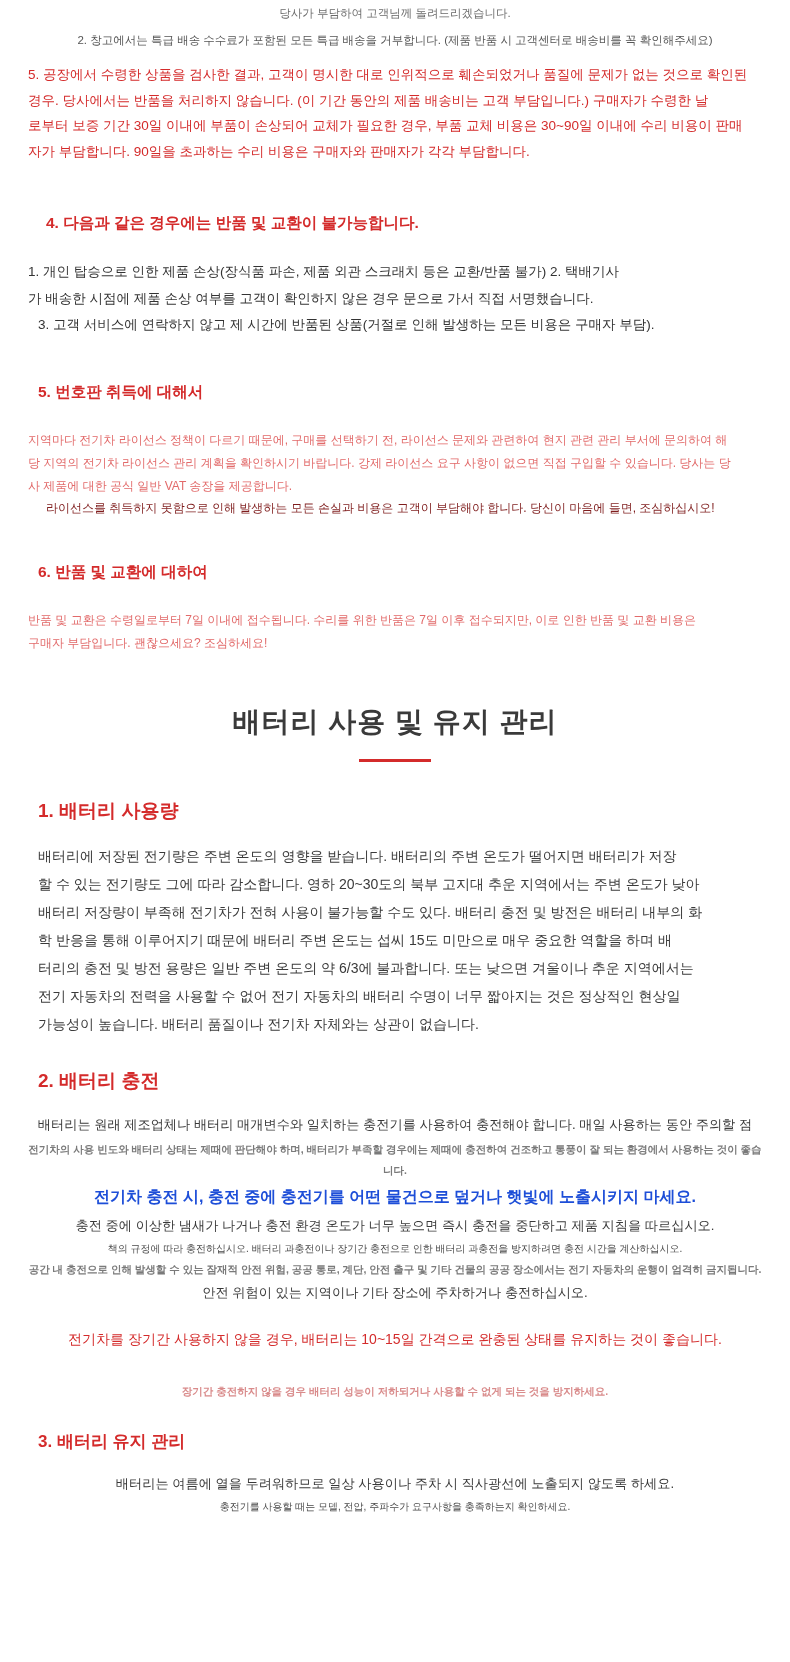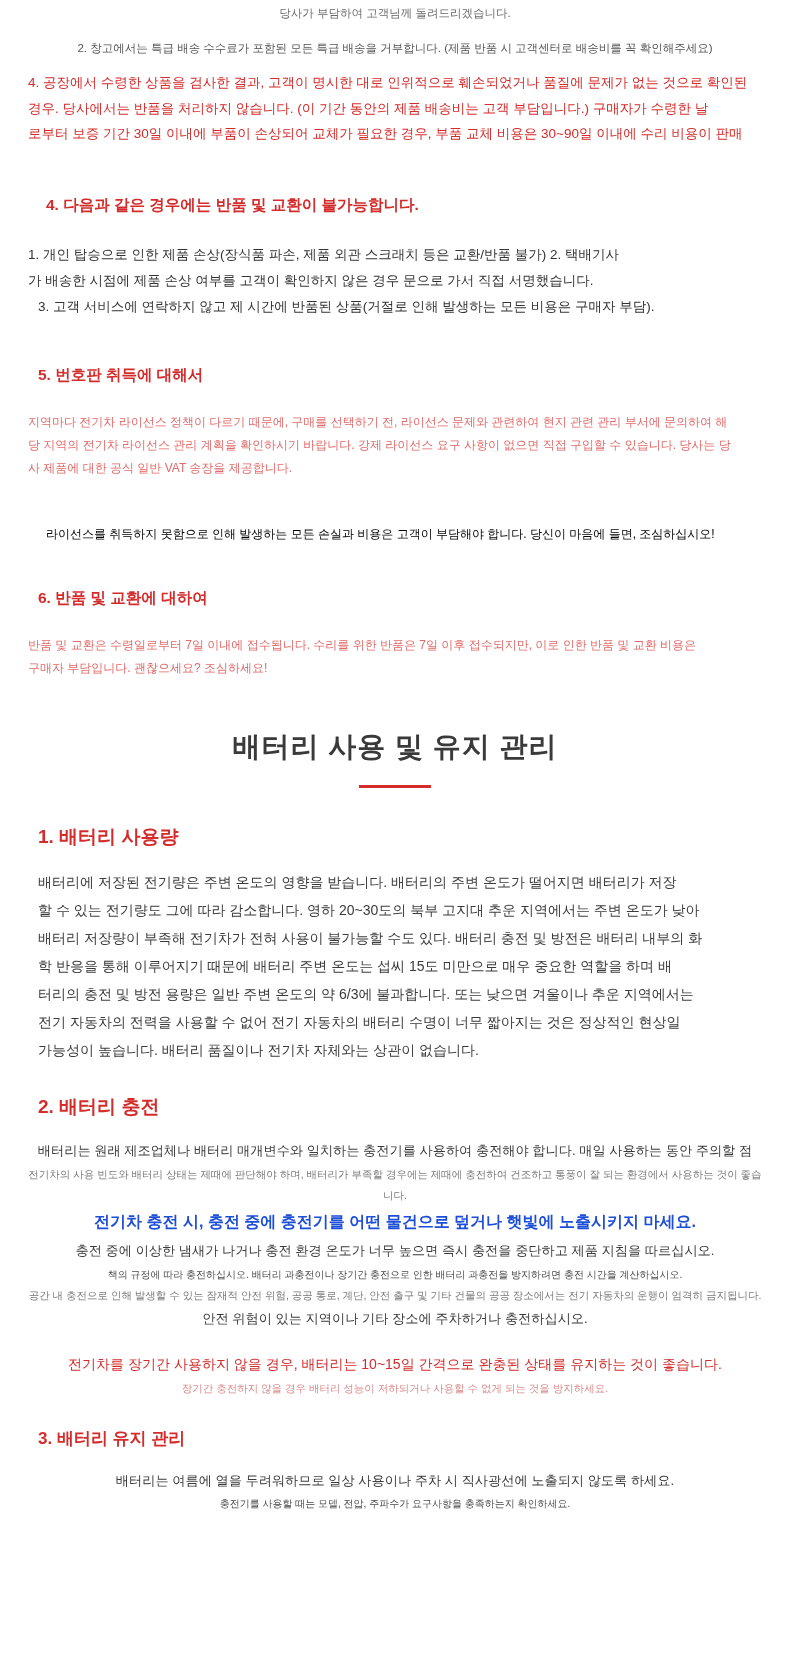--- a/index.html
+++ b/index.html
@@ -29,21 +29,21 @@
     font-size: 12px;
     line-height: 1.9;
   }
   .t-dark {
     color: #333333;
     font-size: 13.5px;
     line-height: 1.95;
   }
 
   .line1 { text-align: center; color:#6b6b6b; font-size: 11.5px; }
-  .line2 { text-align: center; color:#555; font-size: 11.5px; margin-top: 20px;}
+  .line2 { text-align: center; color:#555; font-size: 11.5px; margin-top: 12px;}
 
   .sec-head-red {
     color: #d42b2b;
     font-size: 15.5px;
     font-weight: bold;
     line-height: 1.6;
   }
   .indent-1 { padding-left: 18px; }
   .indent-2 { padding-left: 10px; }
 
@@ -82,20 +82,21 @@
     color: #3a3a3a;
     font-size: 13.2px;
     line-height: 2.0;
     text-align: center;
   }
   .body-tiny {
     color: #7a7a7a;
     font-size: 10.5px;
     line-height: 2.0;
     text-align: center;
+    font-weight: bold;
   }
   .body-mid {
     color: #4a4a4a;
     font-size: 10px;
     line-height: 2.0;
     text-align: center;
   }
   .emph-red {
     color: #d42b2b;
     font-size: 14px;
@@ -116,40 +117,41 @@
 <body>
 
 <div class="page">
 
   <div class="blk" style="padding-top:6px;">
     <p class="line1">당사가 부담하여 고객님께 돌려드리겠습니다.</p>
     <p class="line2">2. 창고에서는 특급 배송 수수료가 포함된 모든 특급 배송을 거부합니다. (제품 반품 시 고객센터로 배송비를 꼭 확인해주세요)</p>
   </div>
 
   <div class="blk" style="margin-top:14px;">
-    <p class="t-red">4. 공장에서 수령한 상품을 검사한 결과, 고객이 명시한 대로 인위적으로 훼손되었거나 품질에 문제가 없는 것으로 확인된</p>
+    <p class="t-red">5. 공장에서 수령한 상품을 검사한 결과, 고객이 명시한 대로 인위적으로 훼손되었거나 품질에 문제가 없는 것으로 확인된</p>
     <p class="t-red">경우. 당사에서는 반품을 처리하지 않습니다. (이 기간 동안의 제품 배송비는 고객 부담입니다.) 구매자가 수령한 날</p>
     <p class="t-red">로부터 보증 기간 30일 이내에 부품이 손상되어 교체가 필요한 경우, 부품 교체 비용은 30~90일 이내에 수리 비용이 판매</p>
+    <p class="t-red">자가 부담합니다. 90일을 초과하는 수리 비용은 구매자와 판매자가 각각 부담합니다.</p>
   </div>
 
   <div class="blk" style="margin-top:46px;">
     <p class="sec-head-red indent-1">4. 다음과 같은 경우에는 반품 및 교환이 불가능합니다.</p>
     <div class="sp-24"></div>
     <p class="t-dark">1. 개인 탑승으로 인한 제품 손상(장식품 파손, 제품 외관 스크래치 등은 교환/반품 불가) 2. 택배기사</p>
     <p class="t-dark">가 배송한 시점에 제품 손상 여부를 고객이 확인하지 않은 경우 문으로 가서 직접 서명했습니다.</p>
     <p class="t-dark indent-2">3. 고객 서비스에 연락하지 않고 제 시간에 반품된 상품(거절로 인해 발생하는 모든 비용은 구매자 부담).</p>
   </div>
 
   <div class="blk" style="margin-top:42px;">
     <p class="sec-head-red indent-2">5. 번호판 취득에 대해서</p>
     <div class="sp-24"></div>
     <p class="t-red-lite">지역마다 전기차 라이선스 정책이 다르기 때문에, 구매를 선택하기 전, 라이선스 문제와 관련하여 현지 관련 관리 부서에 문의하여 해</p>
     <p class="t-red-lite">당 지역의 전기차 라이선스 관리 계획을 확인하시기 바랍니다. 강제 라이선스 요구 사항이 없으면 직접 구입할 수 있습니다. 당사는 당</p>
     <p class="t-red-lite">사 제품에 대한 공식 일반 VAT 송장을 제공합니다.</p>
-    <p class="t-red-lite indent-1" style="color:#000000;margin-top:43px;">라이선스를 취득하지 못함으로 인해 발생하는 모든 손실과 비용은 고객이 부담해야 합니다. 당신이 마음에 들면, 조심하십시오!</p>
+    <p class="t-red-lite indent-1" style="color:#7f1d1d;">라이선스를 취득하지 못함으로 인해 발생하는 모든 손실과 비용은 고객이 부담해야 합니다. 당신이 마음에 들면, 조심하십시오!</p>
   </div>
 
   <div class="blk" style="margin-top:40px;">
     <p class="sec-head-red indent-2">6. 반품 및 교환에 대하여</p>
     <div class="sp-24"></div>
     <p class="t-red-lite">반품 및 교환은 수령일로부터 7일 이내에 접수됩니다. 수리를 위한 반품은 7일 이후 접수되지만, 이로 인한 반품 및 교환 비용은</p>
     <p class="t-red-lite">구매자 부담입니다. 괜찮으세요? 조심하세요!</p>
   </div>
 
   <h1 class="big-title">배터리 사용 및 유지 관리</h1>
@@ -172,21 +174,21 @@
     <div class="sp-18"></div>
     <p class="body-dark-center">배터리는 원래 제조업체나 배터리 매개변수와 일치하는 충전기를 사용하여 충전해야 합니다. 매일 사용하는 동안 주의할 점</p>
     <p class="body-tiny">전기차의 사용 빈도와 배터리 상태는 제때에 판단해야 하며, 배터리가 부족할 경우에는 제때에 충전하여 건조하고 통풍이 잘 되는 환경에서 사용하는 것이 좋습니다.</p>
     <p class="emph-big">전기차 충전 시, 충전 중에 충전기를 어떤 물건으로 덮거나 햇빛에 노출시키지 마세요.</p>
     <p class="body-dark-center">충전 중에 이상한 냄새가 나거나 충전 환경 온도가 너무 높으면 즉시 충전을 중단하고 제품 지침을 따르십시오.</p>
     <p class="body-mid">책의 규정에 따라 충전하십시오. 배터리 과충전이나 장기간 충전으로 인한 배터리 과충전을 방지하려면 충전 시간을 계산하십시오.</p>
     <p class="body-tiny">공간 내 충전으로 인해 발생할 수 있는 잠재적 안전 위험, 공공 통로, 계단, 안전 출구 및 기타 건물의 공공 장소에서는 전기 자동차의 운행이 엄격히 금지됩니다.</p>
     <p class="body-dark-center">안전 위험이 있는 지역이나 기타 장소에 주차하거나 충전하십시오.</p>
     <div class="sp-18"></div>
     <p class="emph-red">전기차를 장기간 사용하지 않을 경우, 배터리는 10~15일 간격으로 완충된 상태를 유지하는 것이 좋습니다.</p>
-    <p class="body-tiny" style="color:#d98b8b;">장기간 충전하지 않을 경우 배터리 성능이 저하되거나 사용할 수 없게 되는 것을 방지하세요.</p>
+    <p class="body-tiny" style="color:#d98b8b;margin-top:28px;">장기간 충전하지 않을 경우 배터리 성능이 저하되거나 사용할 수 없게 되는 것을 방지하세요.</p>
   </div>
 
   <div class="blk" style="margin-top:28px;">
     <p class="h2-red-sm indent-2">3. 배터리 유지 관리</p>
     <div class="sp-18"></div>
     <p class="body-dark-center">배터리는 여름에 열을 두려워하므로 일상 사용이나 주차 시 직사광선에 노출되지 않도록 하세요.</p>
     <p class="body-mid">충전기를 사용할 때는 모델, 전압, 주파수가 요구사항을 충족하는지 확인하세요.</p>
   </div>
 
 </div>

